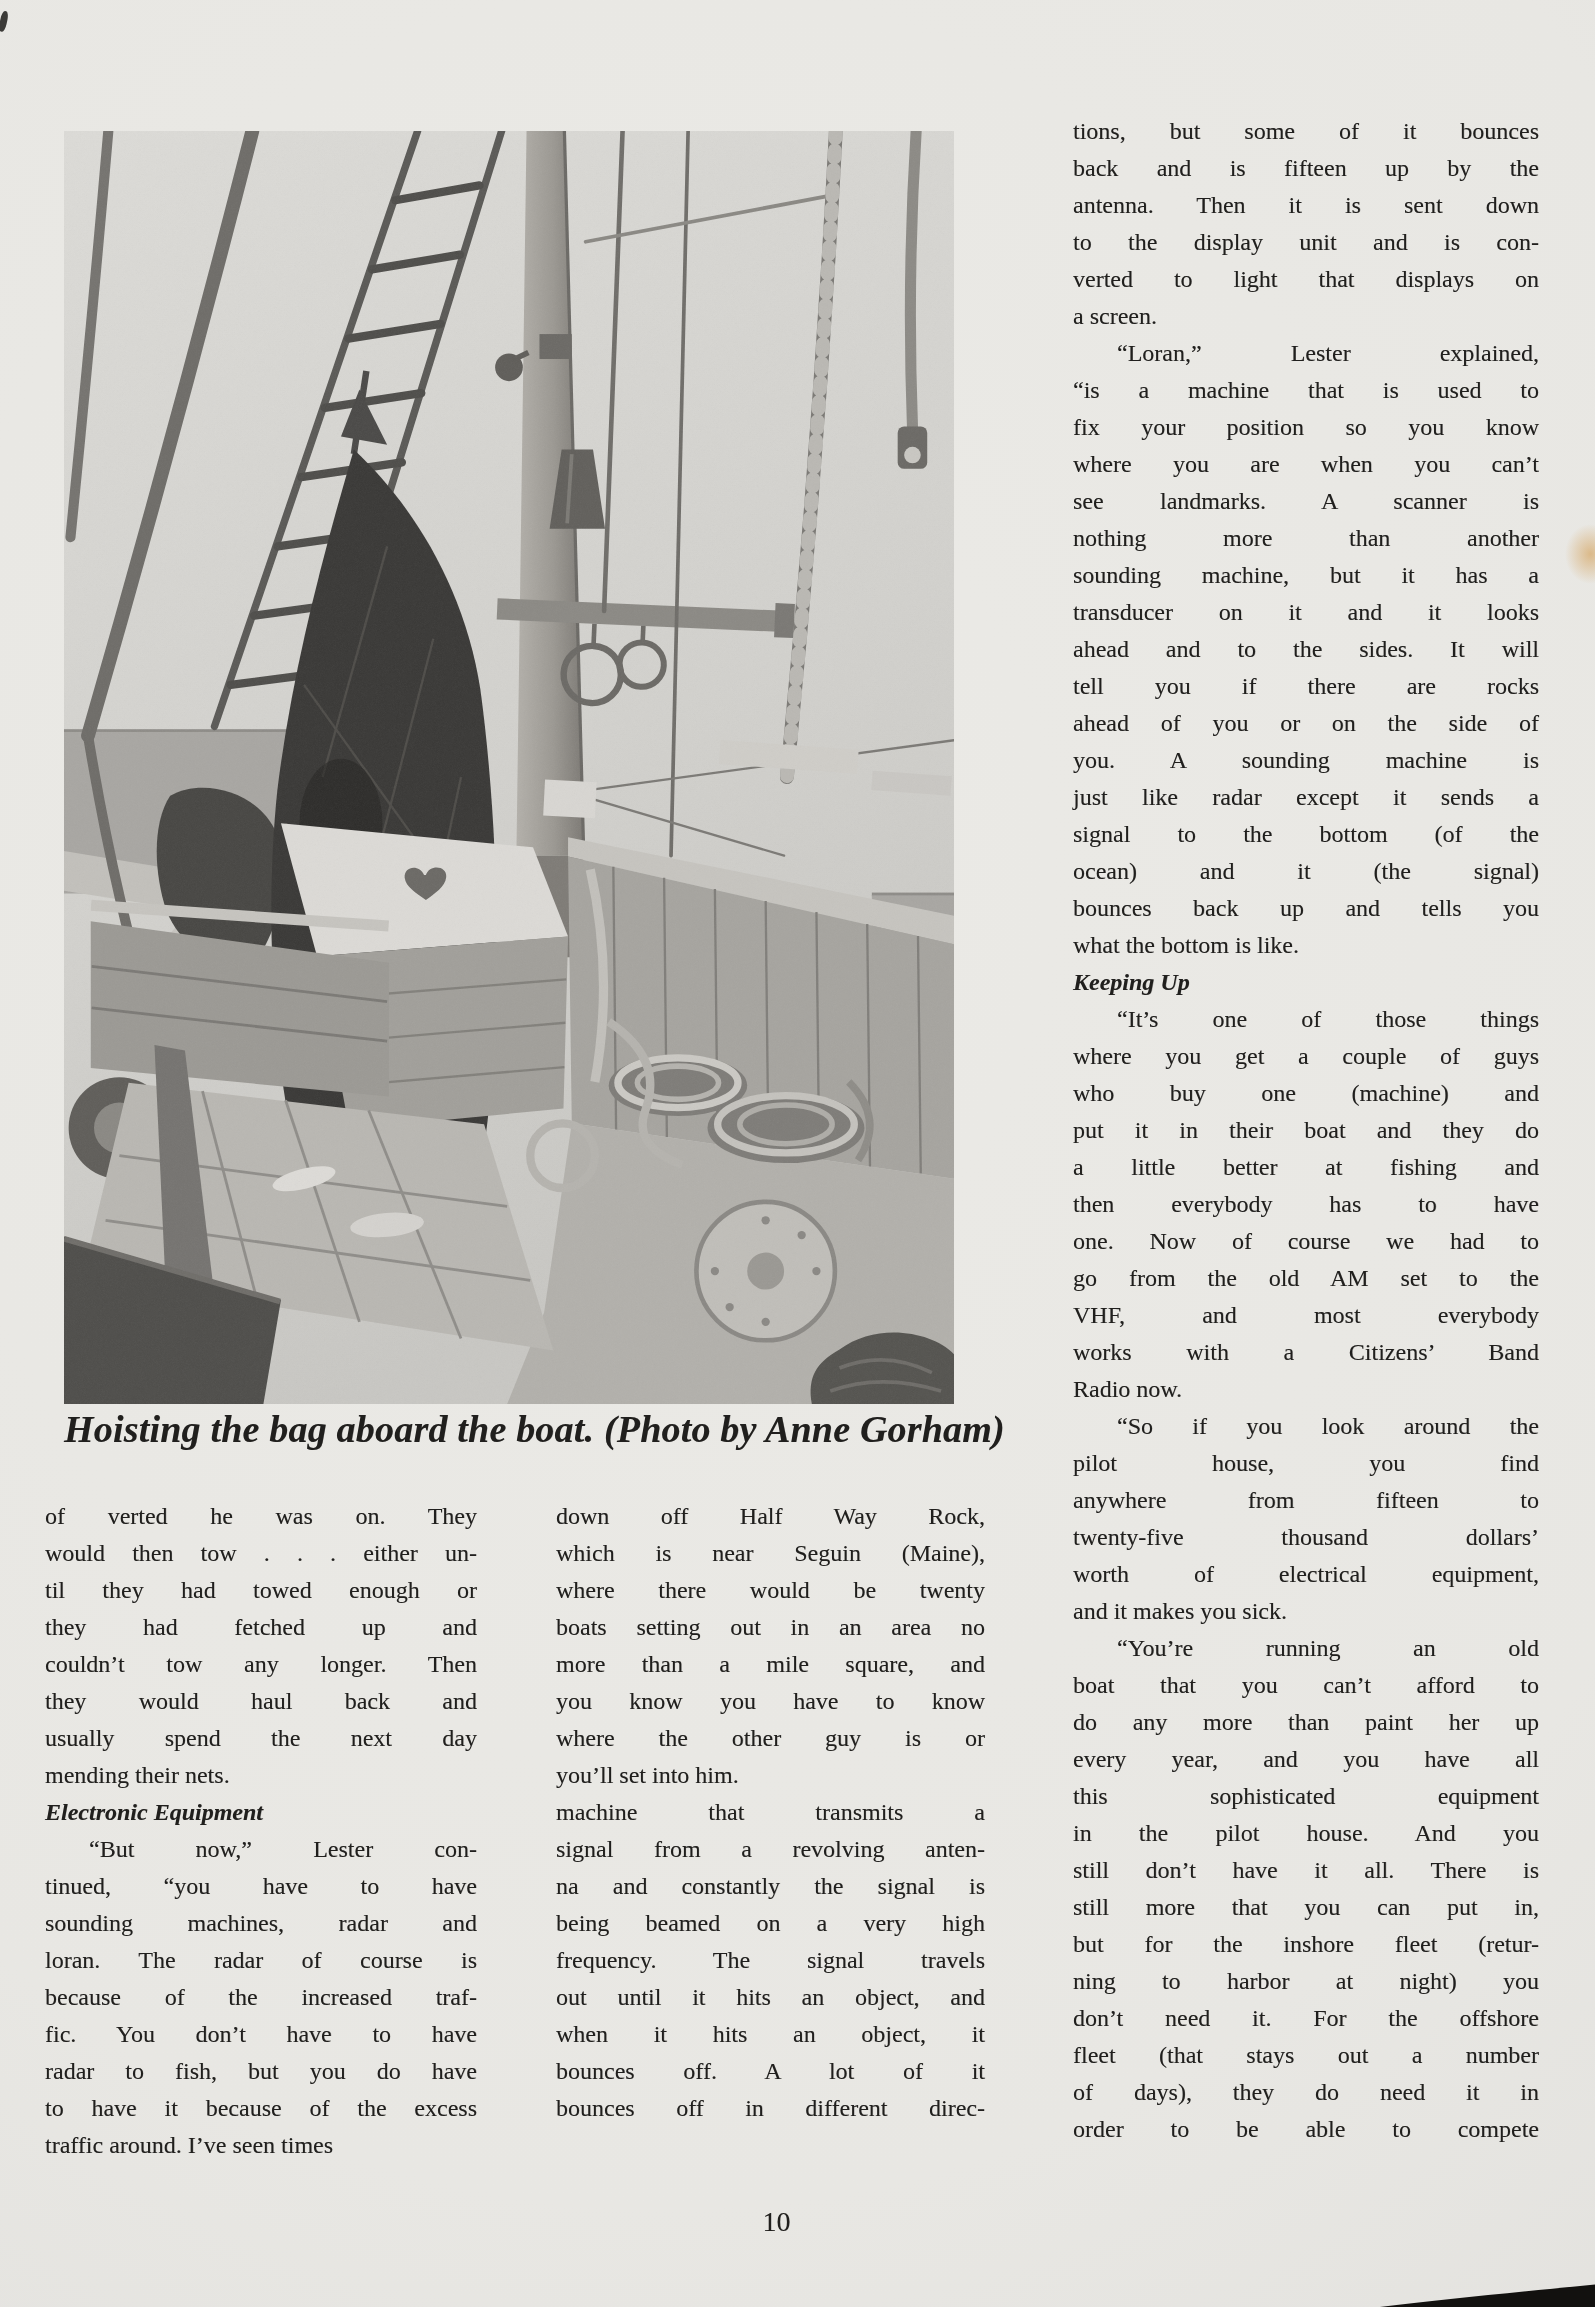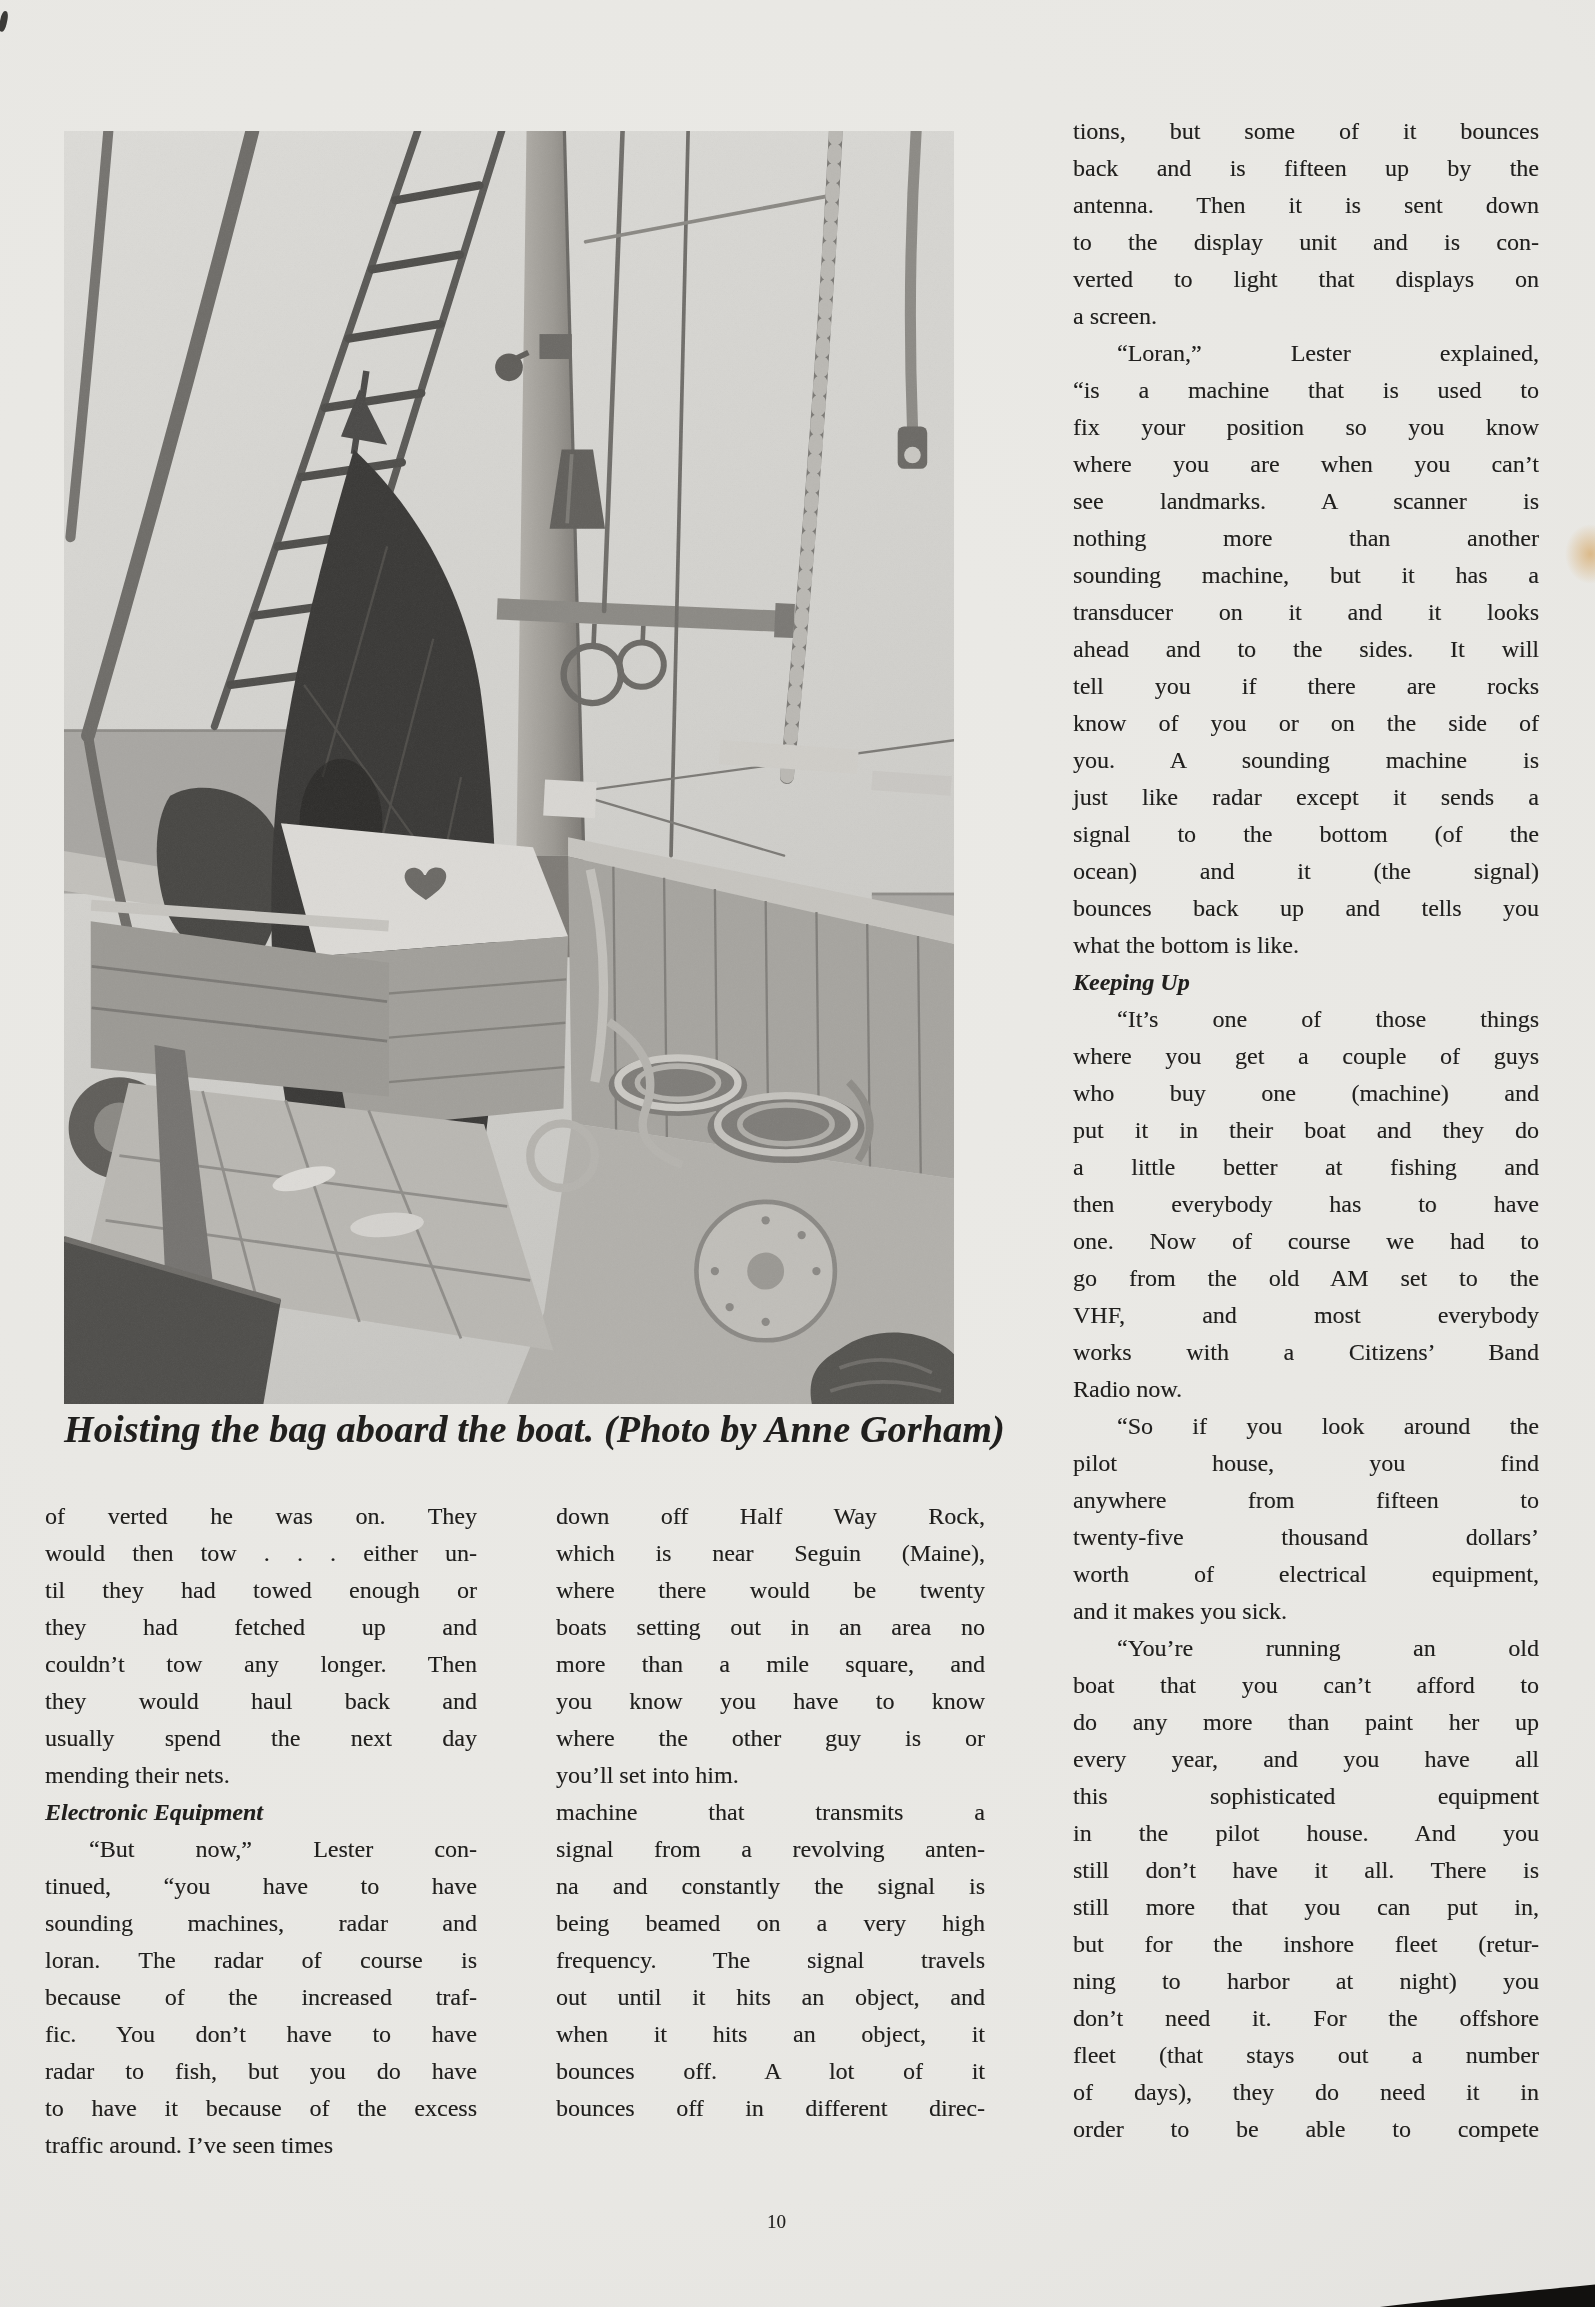--- a/index.html
+++ b/index.html
@@ -28,21 +28,21 @@
     white-space:normal;overflow:visible;
   }
   .line.last{text-align-last:left;}
   .line.indent{text-indent:44px;}
   .colheading{
     height:37px;line-height:37px;text-align:left;
     font-weight:bold;font-style:italic;
   }
   .pageno{
     position:absolute;left:721px;top:2202px;width:111px;height:39px;
-    font-size:19px;line-height:39px;text-align:center;
+    font-size:28px;line-height:39px;text-align:center;
     text-shadow:0.3px 0.3px 0.4px rgba(30,30,28,0.35);
   }
   .stain{
     position:absolute;left:1565px;top:524px;width:51px;height:60px;border-radius:50%;
     background:radial-gradient(closest-side, rgba(208,148,64,0.55), rgba(208,148,64,0.25) 55%, rgba(208,148,64,0) 100%);
   }
   .speck{
     position:absolute;left:0px;top:11px;width:7.4px;height:21px;
     background:#3c3b38;transform:rotate(12deg);border-radius:40%;
   }
@@ -307,21 +307,21 @@
       <div class="line indent">“Loran,” Lester explained,</div>
       <div class="line">“is a machine that is used to</div>
       <div class="line">fix your position so you know</div>
       <div class="line">where you are when you can’t</div>
       <div class="line">see landmarks. A scanner is</div>
       <div class="line">nothing more than another</div>
       <div class="line">sounding machine, but it has a</div>
       <div class="line">transducer on it and it looks</div>
       <div class="line">ahead and to the sides. It will</div>
       <div class="line">tell you if there are rocks</div>
-      <div class="line">know of you or on the side of</div>
+      <div class="line">ahead of you or on the side of</div>
       <div class="line">you. A sounding machine is</div>
       <div class="line">just like radar except it sends a</div>
       <div class="line">signal to the bottom (of the</div>
       <div class="line">ocean) and it (the signal)</div>
       <div class="line">bounces back up and tells you</div>
       <div class="line last">what the bottom is like.</div>
       <div class="colheading">Keeping Up</div>
       <div class="line indent">“It’s one of those things</div>
       <div class="line">where you get a couple of guys</div>
       <div class="line">who buy one (machine) and</div>

